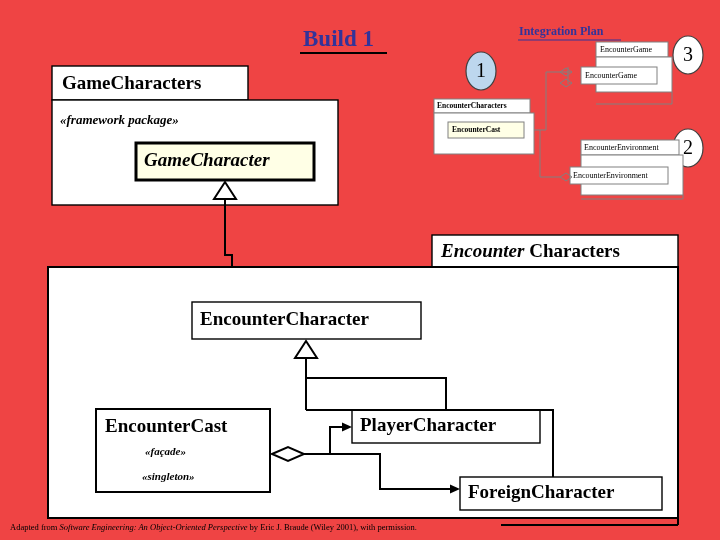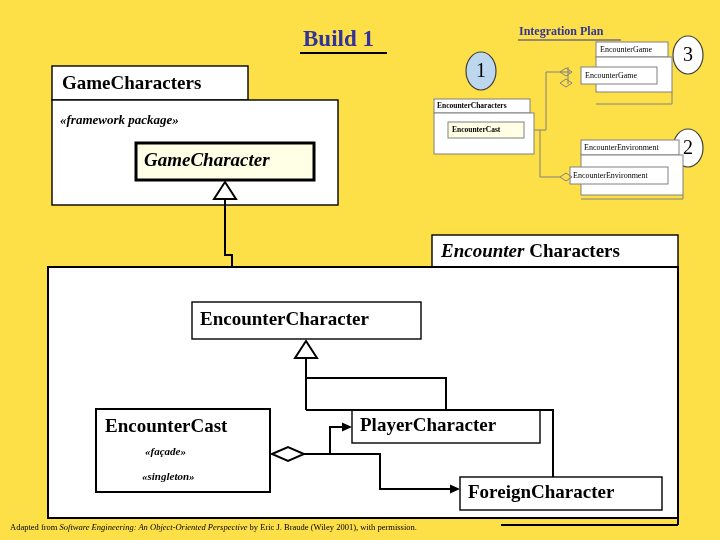--- a/index.html
+++ b/index.html
@@ -4,21 +4,21 @@
 <style>
   html, body {
     margin: 0;
     padding: 0;
     background: #ffffff;
   }
   #slide {
     position: relative;
     width: 720px;
     height: 540px;
-    background: #fde047;
+    background: #ef4444;
     overflow: hidden;
     font-family: "Liberation Serif", "DejaVu Serif", serif;
   }
   svg { display: block; }
   .svg-layer {
     position: absolute;
     left: 0;
     top: 0;
     width: 720px;
     height: 540px;

